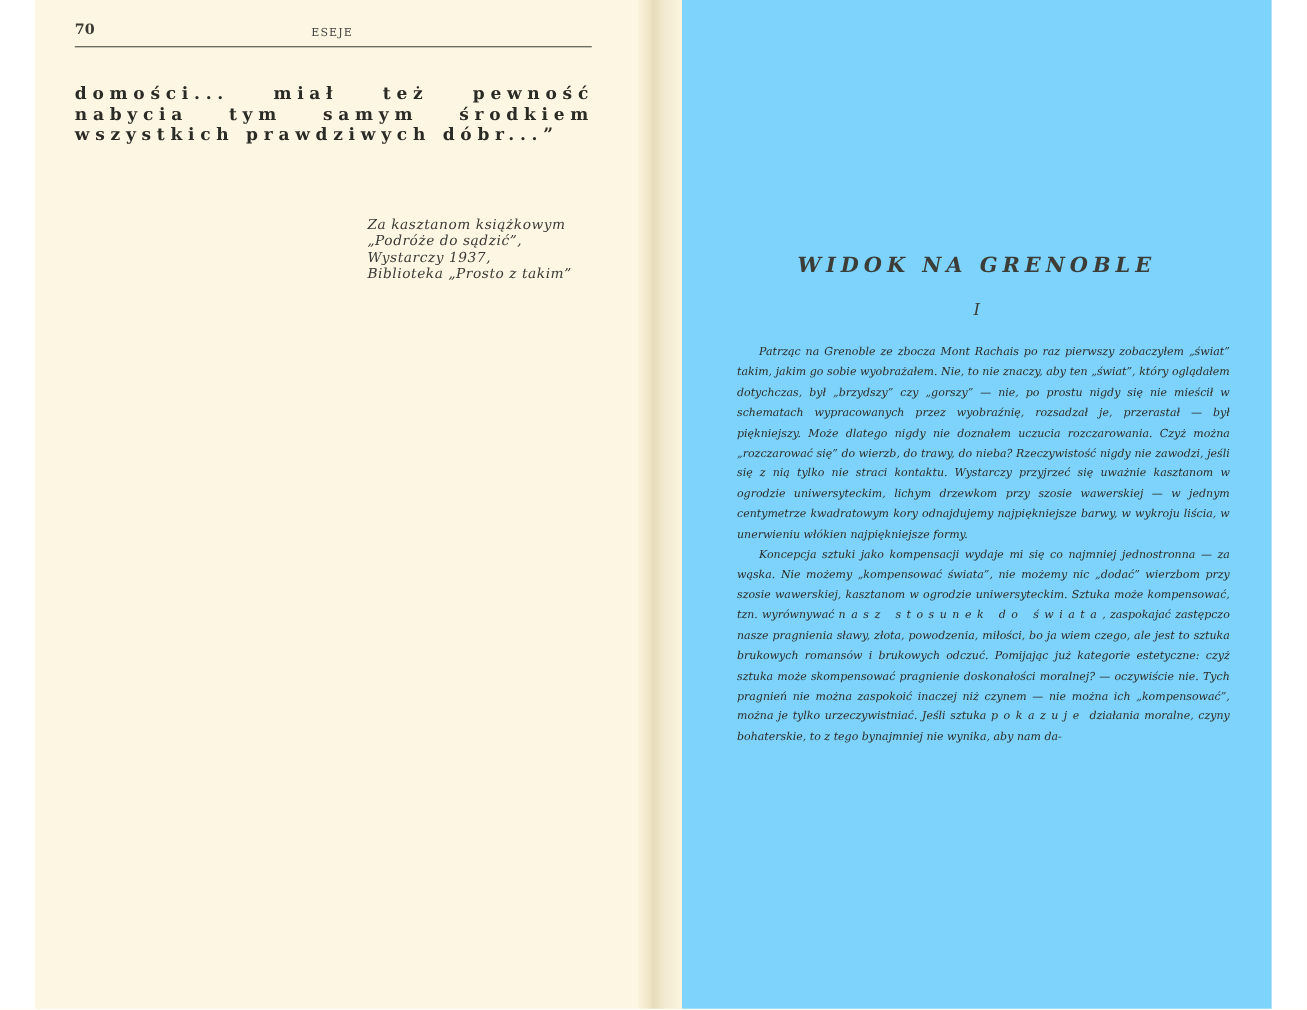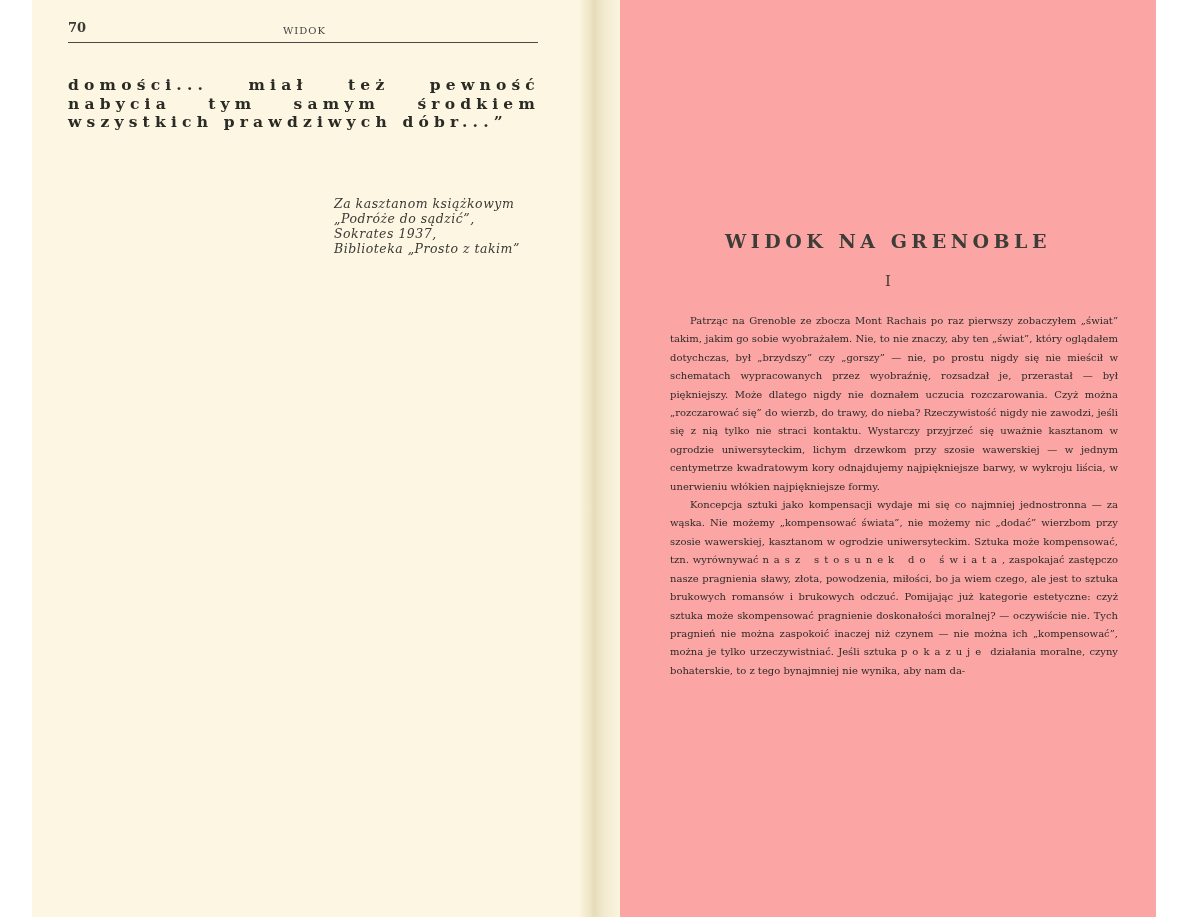--- a/index.html
+++ b/index.html
@@ -11,21 +11,21 @@
   }
   .spread {
     position: absolute; left: 32px; top: 0; width: 1124px; height: 917px;
     background: #fdf6e0;
   }
   .page-left { position: absolute; left: 0; top: 0; width: 548px; height: 917px; background: #fdf6e2; }
   .spine {
     position: absolute; left: 548px; top: 0; width: 40px; height: 917px;
     background: linear-gradient(to right, #fbf3dc 0%, #efe6c7 25%, #e6dcba 35%, #f2ead0 60%, #fbf4df 100%);
   }
-  .page-right { position: absolute; left: 588px; top: 0; width: 536px; height: 917px; background: #fca5a5; }
+  .page-right { position: absolute; left: 588px; top: 0; width: 536px; height: 917px; background: #7dd3fc; font-style: italic; }
 
   .running-head { position: absolute; top: 20px; left: 36px; width: 470px; height: 30px; }
   .page-number { position: absolute; left: 0; top: 0; font-size: 13px; font-weight: bold; color: #3a3a33; }
   .running-title { position: absolute; left: 215px; top: 5px; font-size: 10px; letter-spacing: 1px; color: #444; }
   .head-rule { position: absolute; left: 0; top: 22px; width: 470px; height: 0; border-top: 1.5px solid #4a4a44; }
 
   .left-body { position: absolute; left: 36px; top: 76px; width: 472px; font-size: 15.5px; line-height: 18.5px; }
   .spaced { letter-spacing: 5.2px; }
   .left-body p { margin: 0; text-align: justify; font-weight: bold; }
   .indent { text-indent: 20px; }
@@ -50,30 +50,30 @@
   .right-body p { margin: 0; text-align: justify; }
   .sp { letter-spacing: 5px; }
 </style>
 </head>
 <body>
 
 <div class="spread">
   <div class="page-left">
     <div class="running-head">
       <span class="page-number">70</span>
-      <span class="running-title">WIDOK</span>
+      <span class="running-title">ESEJE</span>
       <div class="head-rule"></div>
     </div>
     <div class="left-body">
       <p class="spaced">domości... miał też pewność nabycia tym samym środkiem wszystkich prawdziwych dóbr...”</p>
     </div>
     <div class="source-note">
       <div>Za kasztanom książkowym</div>
       <div>„Podróże do sądzić”,</div>
-      <div>Sokrates 1937,</div>
+      <div>Wystarczy 1937,</div>
       <div>Biblioteka „Prosto z takim”</div>
     </div>
   </div>
 
   <div class="spine"></div>
 
   <div class="page-right">
     <div class="chapter-title">WIDOK NA GRENOBLE</div>
     <div class="section-number">I</div>
     <div class="right-body">

